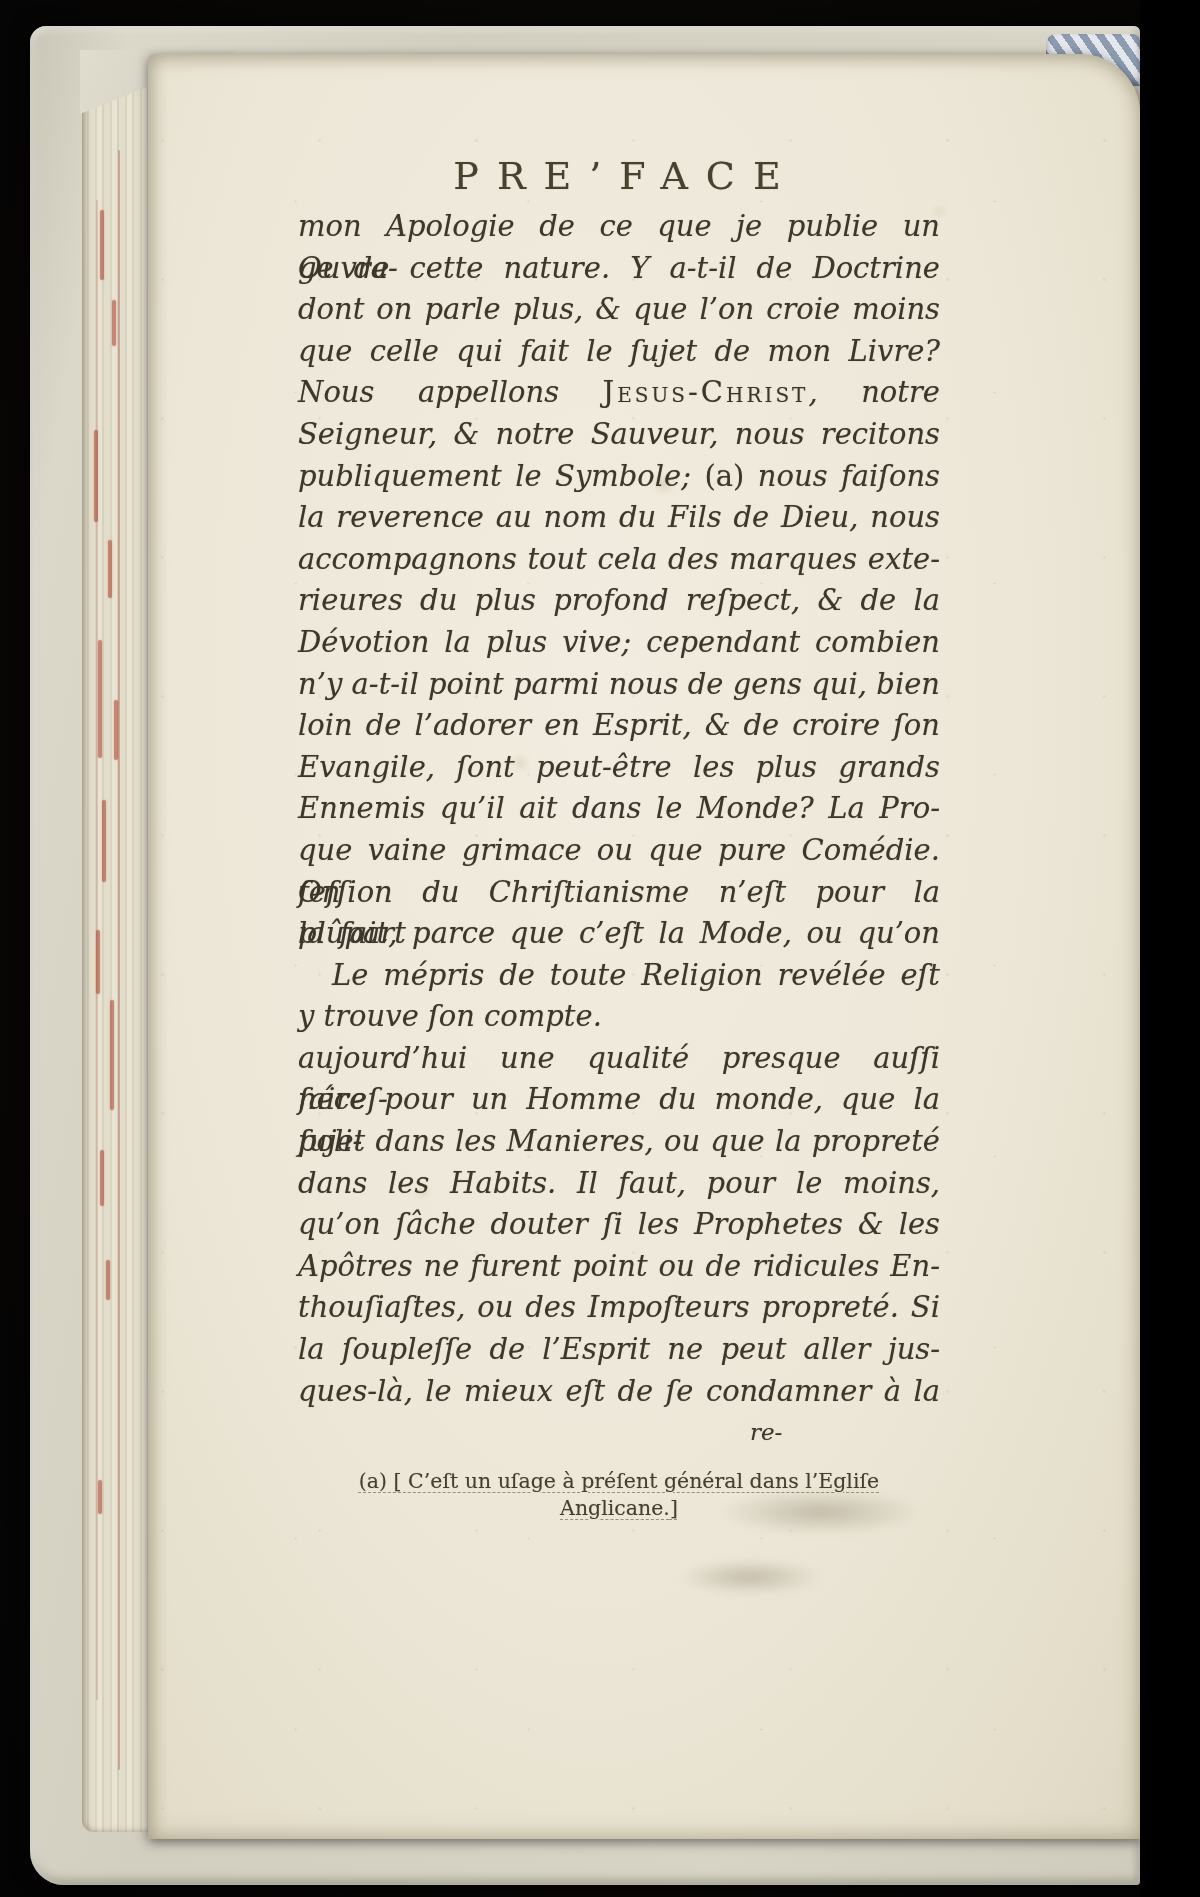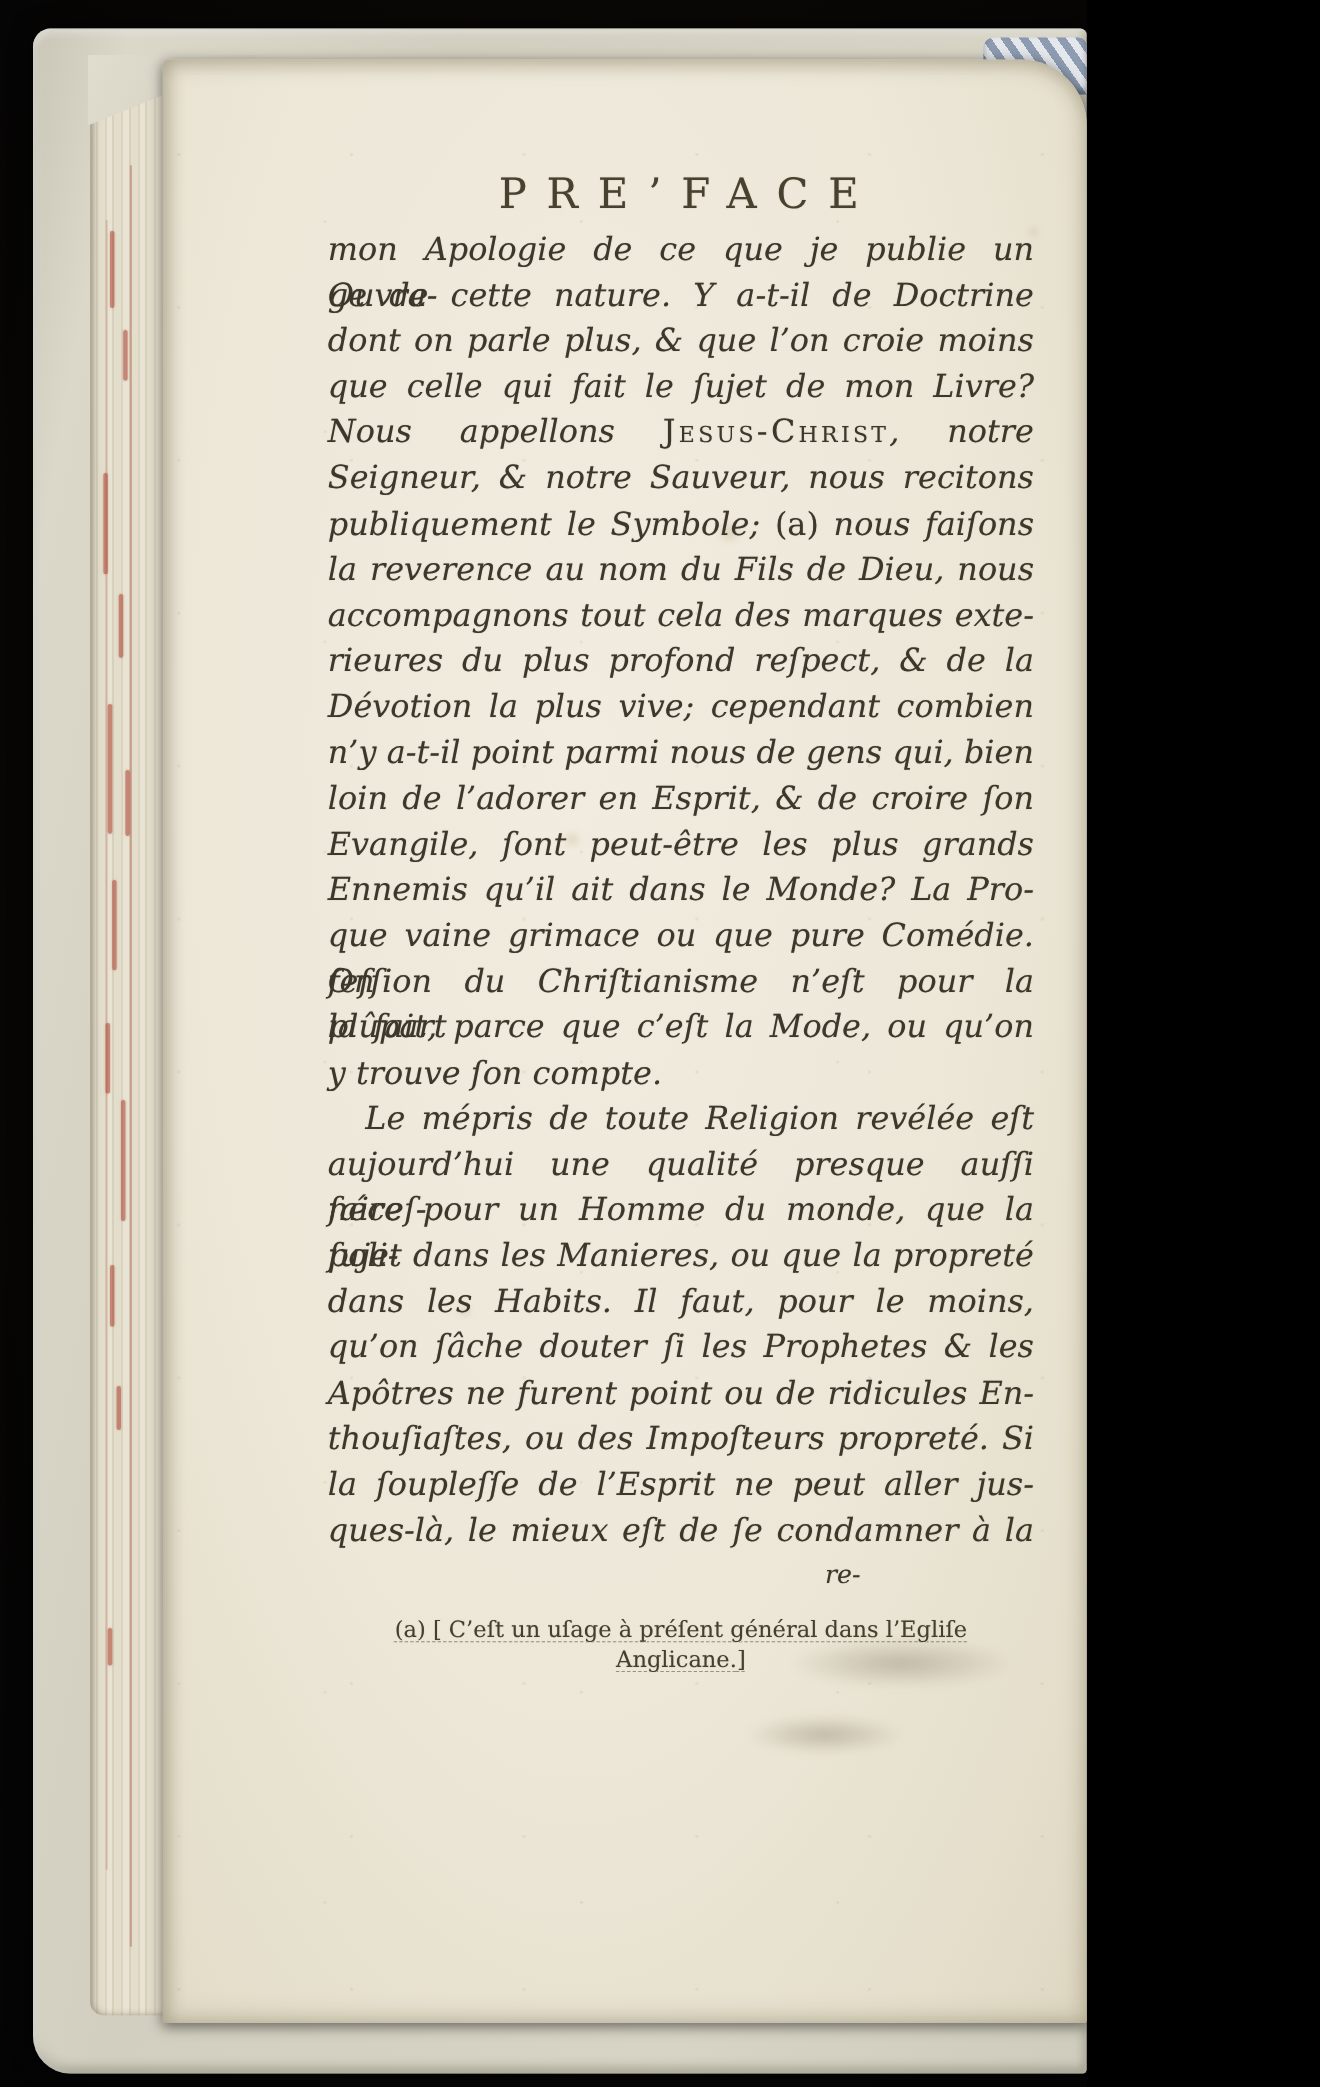--- a/index.html
+++ b/index.html
@@ -1,16 +1,16 @@
 <!DOCTYPE html>
 <html><head>
 <meta charset="utf-8">
 <style>
   html,body{margin:0;padding:0;background:#000;}
-  .stage{position:relative;width:988px;height:1897px;overflow:hidden;
+  .stage{position:relative;width:1140px;height:1897px;overflow:hidden;
     background:radial-gradient(ellipse at 55% 40%, #0e0c09 0%, #080706 55%, #050404 100%);
     font-family:"DejaVu Serif", serif;}
 
   
   .cover{position:absolute;left:30px;top:26px;right:0;bottom:12px;
     background:linear-gradient(100deg,#c9c6b7 0%,#dbd8ca 7%,#d2cfc0 30%,#d7d4c5 70%,#cfccbd 100%);
     border-radius:16px 6px 4px 34px;
     box-shadow:0 0 20px rgba(0,0,0,.65);}
   .cover::before{content:"";position:absolute;inset:0;border-radius:inherit;
     box-shadow:inset 0 4px 7px rgba(255,255,255,.38),
@@ -132,22 +132,22 @@
         <div class="line"><span>accompagnons tout cela des marques exte-</span></div>
         <div class="line"><span>rieures du plus profond reſpect, &amp; de la</span></div>
         <div class="line"><span>Dévotion la plus vive; cependant combien</span></div>
         <div class="line"><span>n’y a-t-il point parmi nous de gens qui, bien</span></div>
         <div class="line"><span>loin de l’adorer en Esprit, &amp; de croire ſon</span></div>
         <div class="line"><span>Evangile, ſont peut-être les plus grands</span></div>
         <div class="line"><span>Ennemis qu’il ait dans le Monde? La Pro-</span></div>
         <div class="line"><span>que vaine grimace ou que pure Comédie. On</span></div>
         <div class="line"><span>feſſion du Chriſtianisme n’eſt pour la plûpart</span></div>
         <div class="line"><span>la fait, parce que c’eſt la Mode, ou qu’on</span></div>
+        <div class="line ind"><span>Le mépris de toute Religion revélée eſt</span></div>
         <div class="line nj"><span>y trouve ſon compte.</span></div>
-        <div class="line ind"><span>Le mépris de toute Religion revélée eſt</span></div>
         <div class="line"><span>aujourd’hui une qualité presque auſſi néceſ-</span></div>
         <div class="line"><span>ſaire pour un Homme du monde, que la poli-</span></div>
         <div class="line"><span>ſujet dans les Manieres, ou que la propreté</span></div>
         <div class="line"><span>dans les Habits. Il faut, pour le moins,</span></div>
         <div class="line"><span>qu’on ſâche douter ſi les Prophetes &amp; les</span></div>
         <div class="line"><span>Apôtres ne furent point ou de ridicules En-</span></div>
         <div class="line"><span>thouſiaſtes, ou des Impoſteurs propreté. Si</span></div>
         <div class="line"><span>la ſoupleſſe de l’Esprit ne peut aller jus-</span></div>
         <div class="line"><span>ques-là, le mieux eſt de ſe condamner à la</span></div>
       </div>

